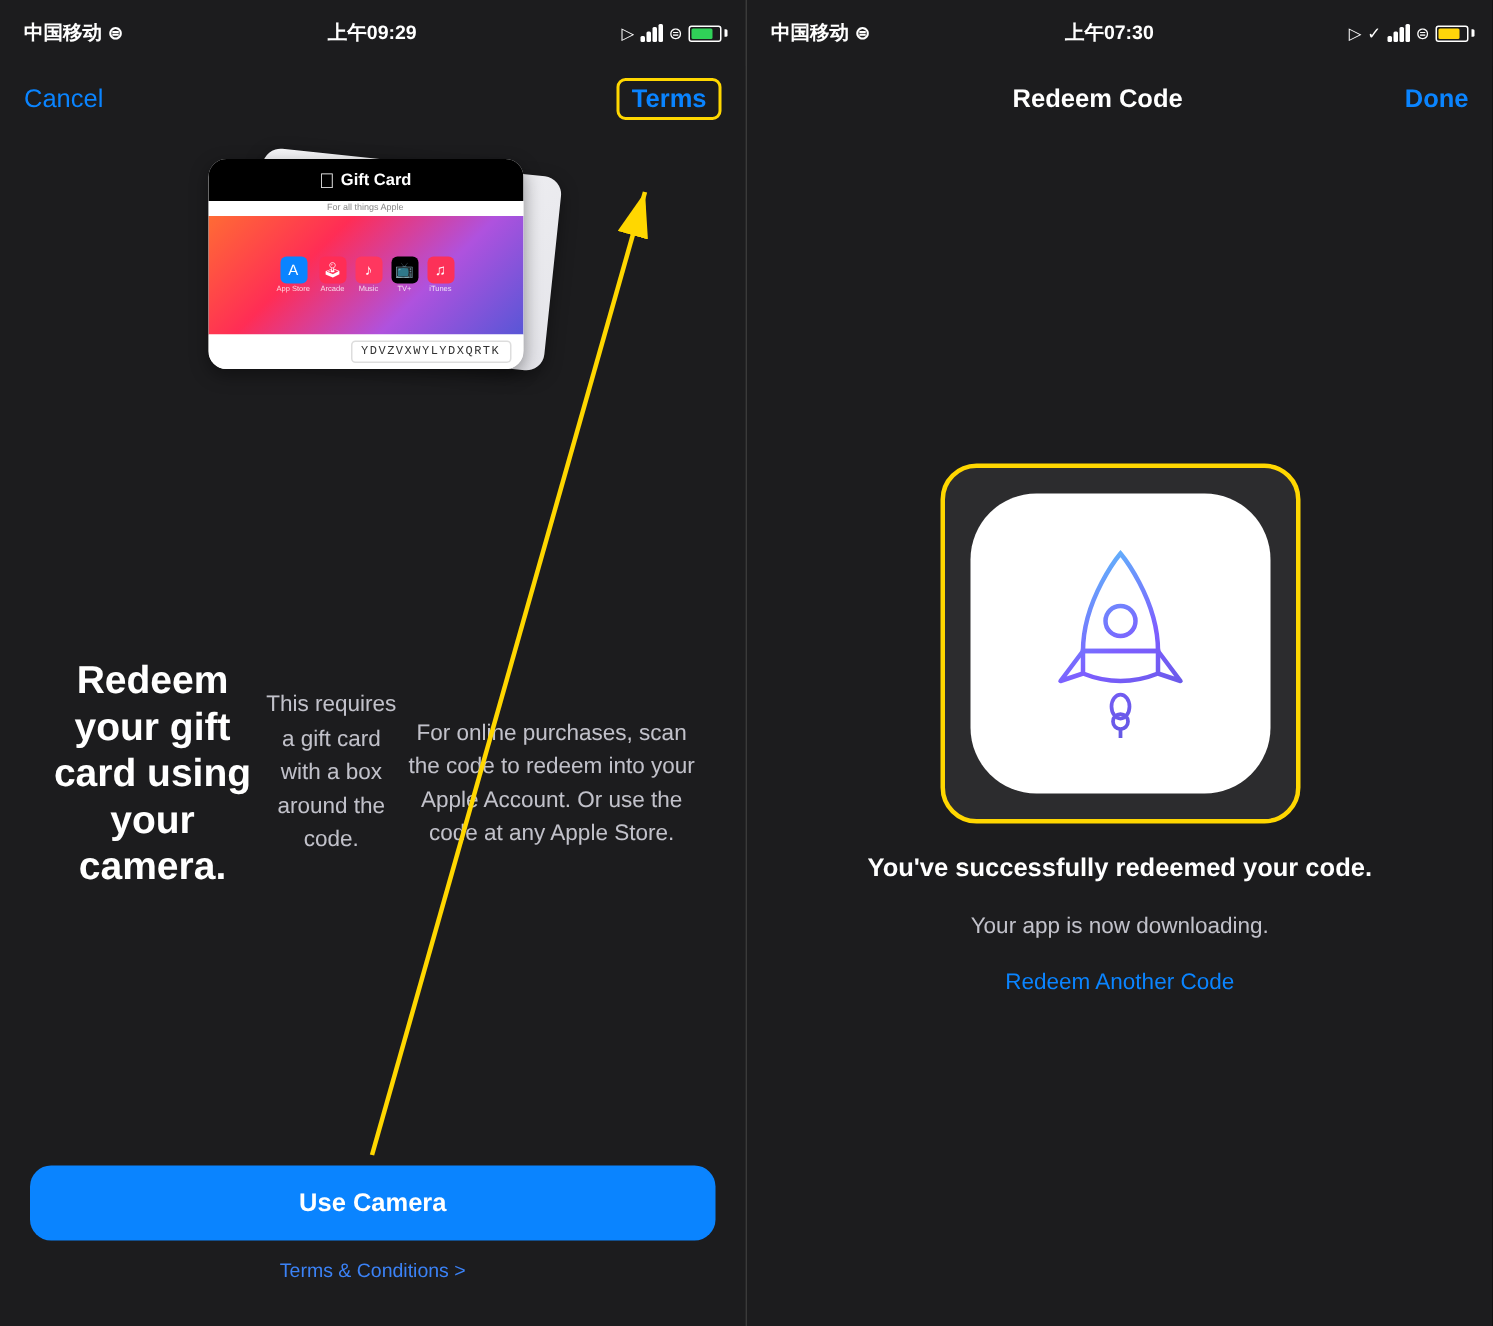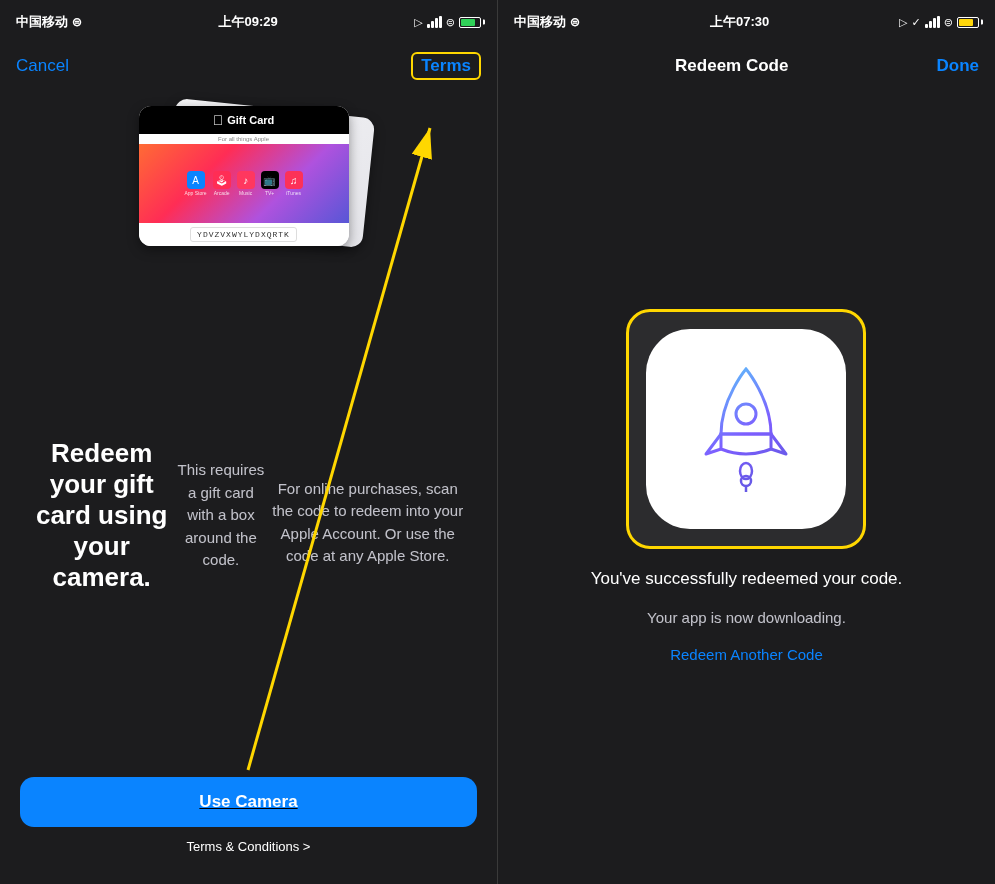--- a/index.html
+++ b/index.html
@@ -235,21 +235,21 @@
     .gift-card-icon-text {
       font-size: 5px;
       color: rgba(255,255,255,0.8);
     }
     .gift-card-bottom {
       width: 100%;
       padding: 4px 8px;
       background: #fff;
       display: flex;
       align-items: center;
-      justify-content: center;
+      justify-content: flex-end;
     }
     .gift-card-code-text {
       font-size: 8px;
       color: #333;
       font-family: 'Courier New', monospace;
       letter-spacing: 1px;
       border: 1px solid #ddd;
       padding: 2px 6px;
       border-radius: 3px;
     }
@@ -295,21 +295,20 @@
     }
     .use-camera-btn {
       width: 100%;
       height: 50px;
       background: #0a84ff;
       border-radius: 14px;
       display: flex;
       align-items: center;
       justify-content: center;
       cursor: pointer;
-      text-decoration: underline;
     }
     .use-camera-btn span {
       color: #fff;
       font-size: 17px;
       font-weight: 600;
     }
     .code-input-box {
       width: 220px;
       height: 42px;
       border: 2.5px solid #ffd700;
@@ -319,21 +318,21 @@
       justify-content: center;
       background: transparent;
     }
     .code-input-text {
       color: #0a84ff;
       font-size: 16px;
       font-weight: 500;
       letter-spacing: 1px;
     }
     .terms-link {
-      color: #ffffff;
+      color: #3b82f6;
       font-size: 13px;
       cursor: pointer;
       text-align: center;
     }
 
     
     .arrow-overlay {
       position: absolute;
       top: 0;
       left: 0;
@@ -370,21 +369,21 @@
       display: flex;
       align-items: center;
       justify-content: center;
     }
     .rocket-svg {
       width: 120px;
       height: 140px;
     }
     .success-text {
       font-size: 17px;
-      font-weight: 400;
+      font-weight: 700;
       color: #fff;
       text-align: center;
     }
     .downloading-text {
       font-size: 15px;
       color: #ebebf5;
       opacity: 0.8;
       text-align: center;
     }
     .redeem-another-link {

